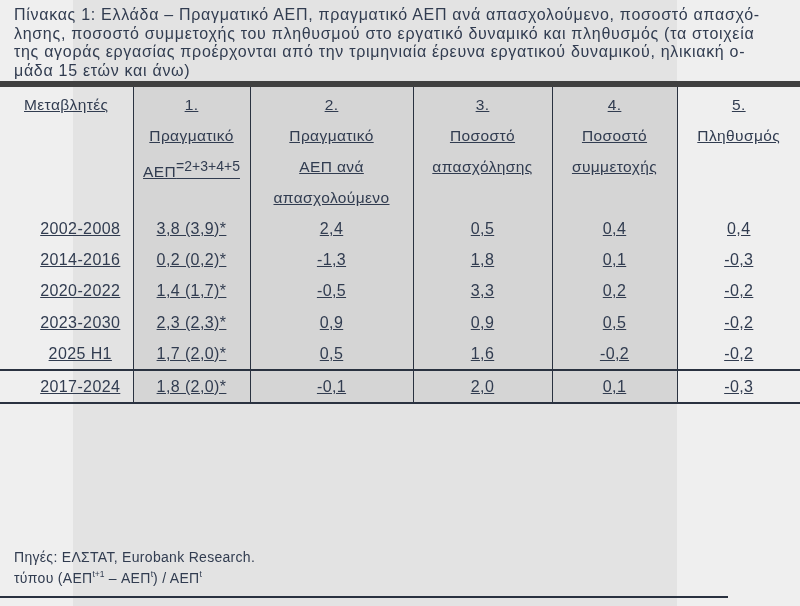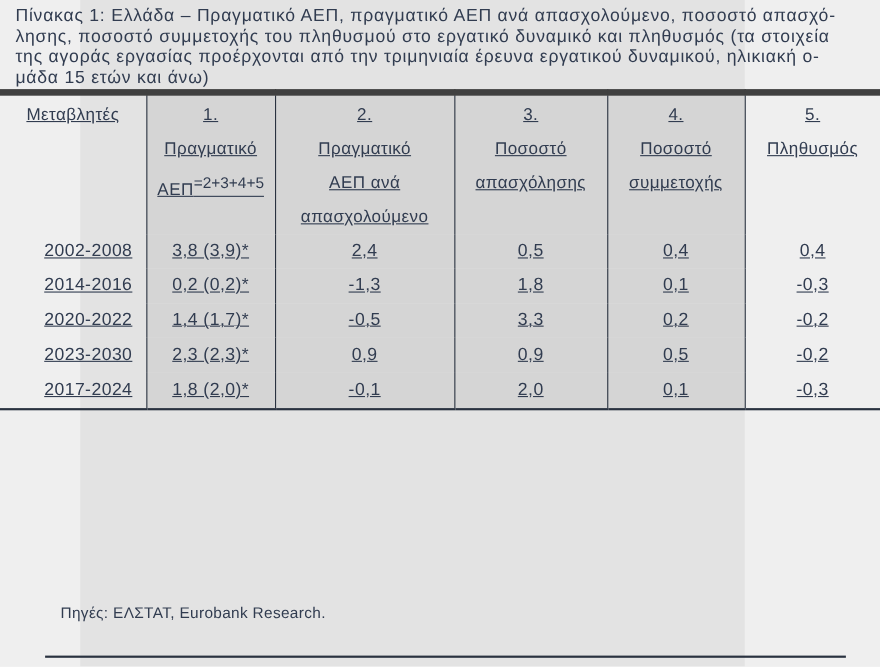--- a/index.html
+++ b/index.html
@@ -45,21 +45,21 @@
   
   tr.r1{height:31.4px;}
   tr.r2{height:33.5px;}
   tr.lastOfGroup td{border-bottom:2px solid #2a3240;}
   td.period{padding-left:28px;margin-top:32px;}
   
   #notes{
     position:absolute;top:547px;left:0;width:728px;height:51px;
     border-bottom:2px solid #2a3240;
     font-size:14px;line-height:17px;letter-spacing:0.3px;
-    padding:2px 0 0 14px;box-sizing:border-box;margin-left:41px;
+    padding:2px 0 0 14px;box-sizing:border-box;
   }
   sup.fsup{font-size:8.5px;letter-spacing:0;}
 </style>
 </head>
 <body>
 
 <div id="page">
   <div id="band"></div>
 
   <div class="layer">
@@ -136,29 +136,38 @@
         <td>-0,2</td>
       </tr>
       <tr class="r1">
         <td class="vr period">2023-2030</td>
         <td class="vr fill">2,3 (2,3)*</td>
         <td class="vr fill">0,9</td>
         <td class="vr fill">0,9</td>
         <td class="vr fill">0,5</td>
         <td>-0,2</td>
       </tr>
+      <tr class="r1 lastOfGroup">
+        <td class="vr period">2025 H1</td>
+        <td class="vr fill">1,7 (2,0)*</td>
+        <td class="vr fill">0,5</td>
+        <td class="vr fill">1,6</td>
+        <td class="vr fill">-0,2</td>
+        <td>-0,2</td>
+      </tr>
 
       <tr class="r2 lastOfGroup">
         <td class="vr period">2017-2024</td>
         <td class="vr fill">1,8 (2,0)*</td>
         <td class="vr fill">-0,1</td>
         <td class="vr fill">2,0</td>
         <td class="vr fill">0,1</td>
         <td>-0,3</td>
       </tr>
     </tbody>
       </table>
 
     <div id="notes">
       <div>Πηγές: ΕΛΣΤΑΤ, Eurobank Research.</div>
+      <div><span>τύπου (ΑΕΠ</span><sup class="fsup">t+1</sup><span> – ΑΕΠ</span><sup class="fsup">t</sup><span>) / ΑΕΠ</span><sup class="fsup">t</sup></div>
     </div>
   </div>
 </div>
 
 </body></html>

